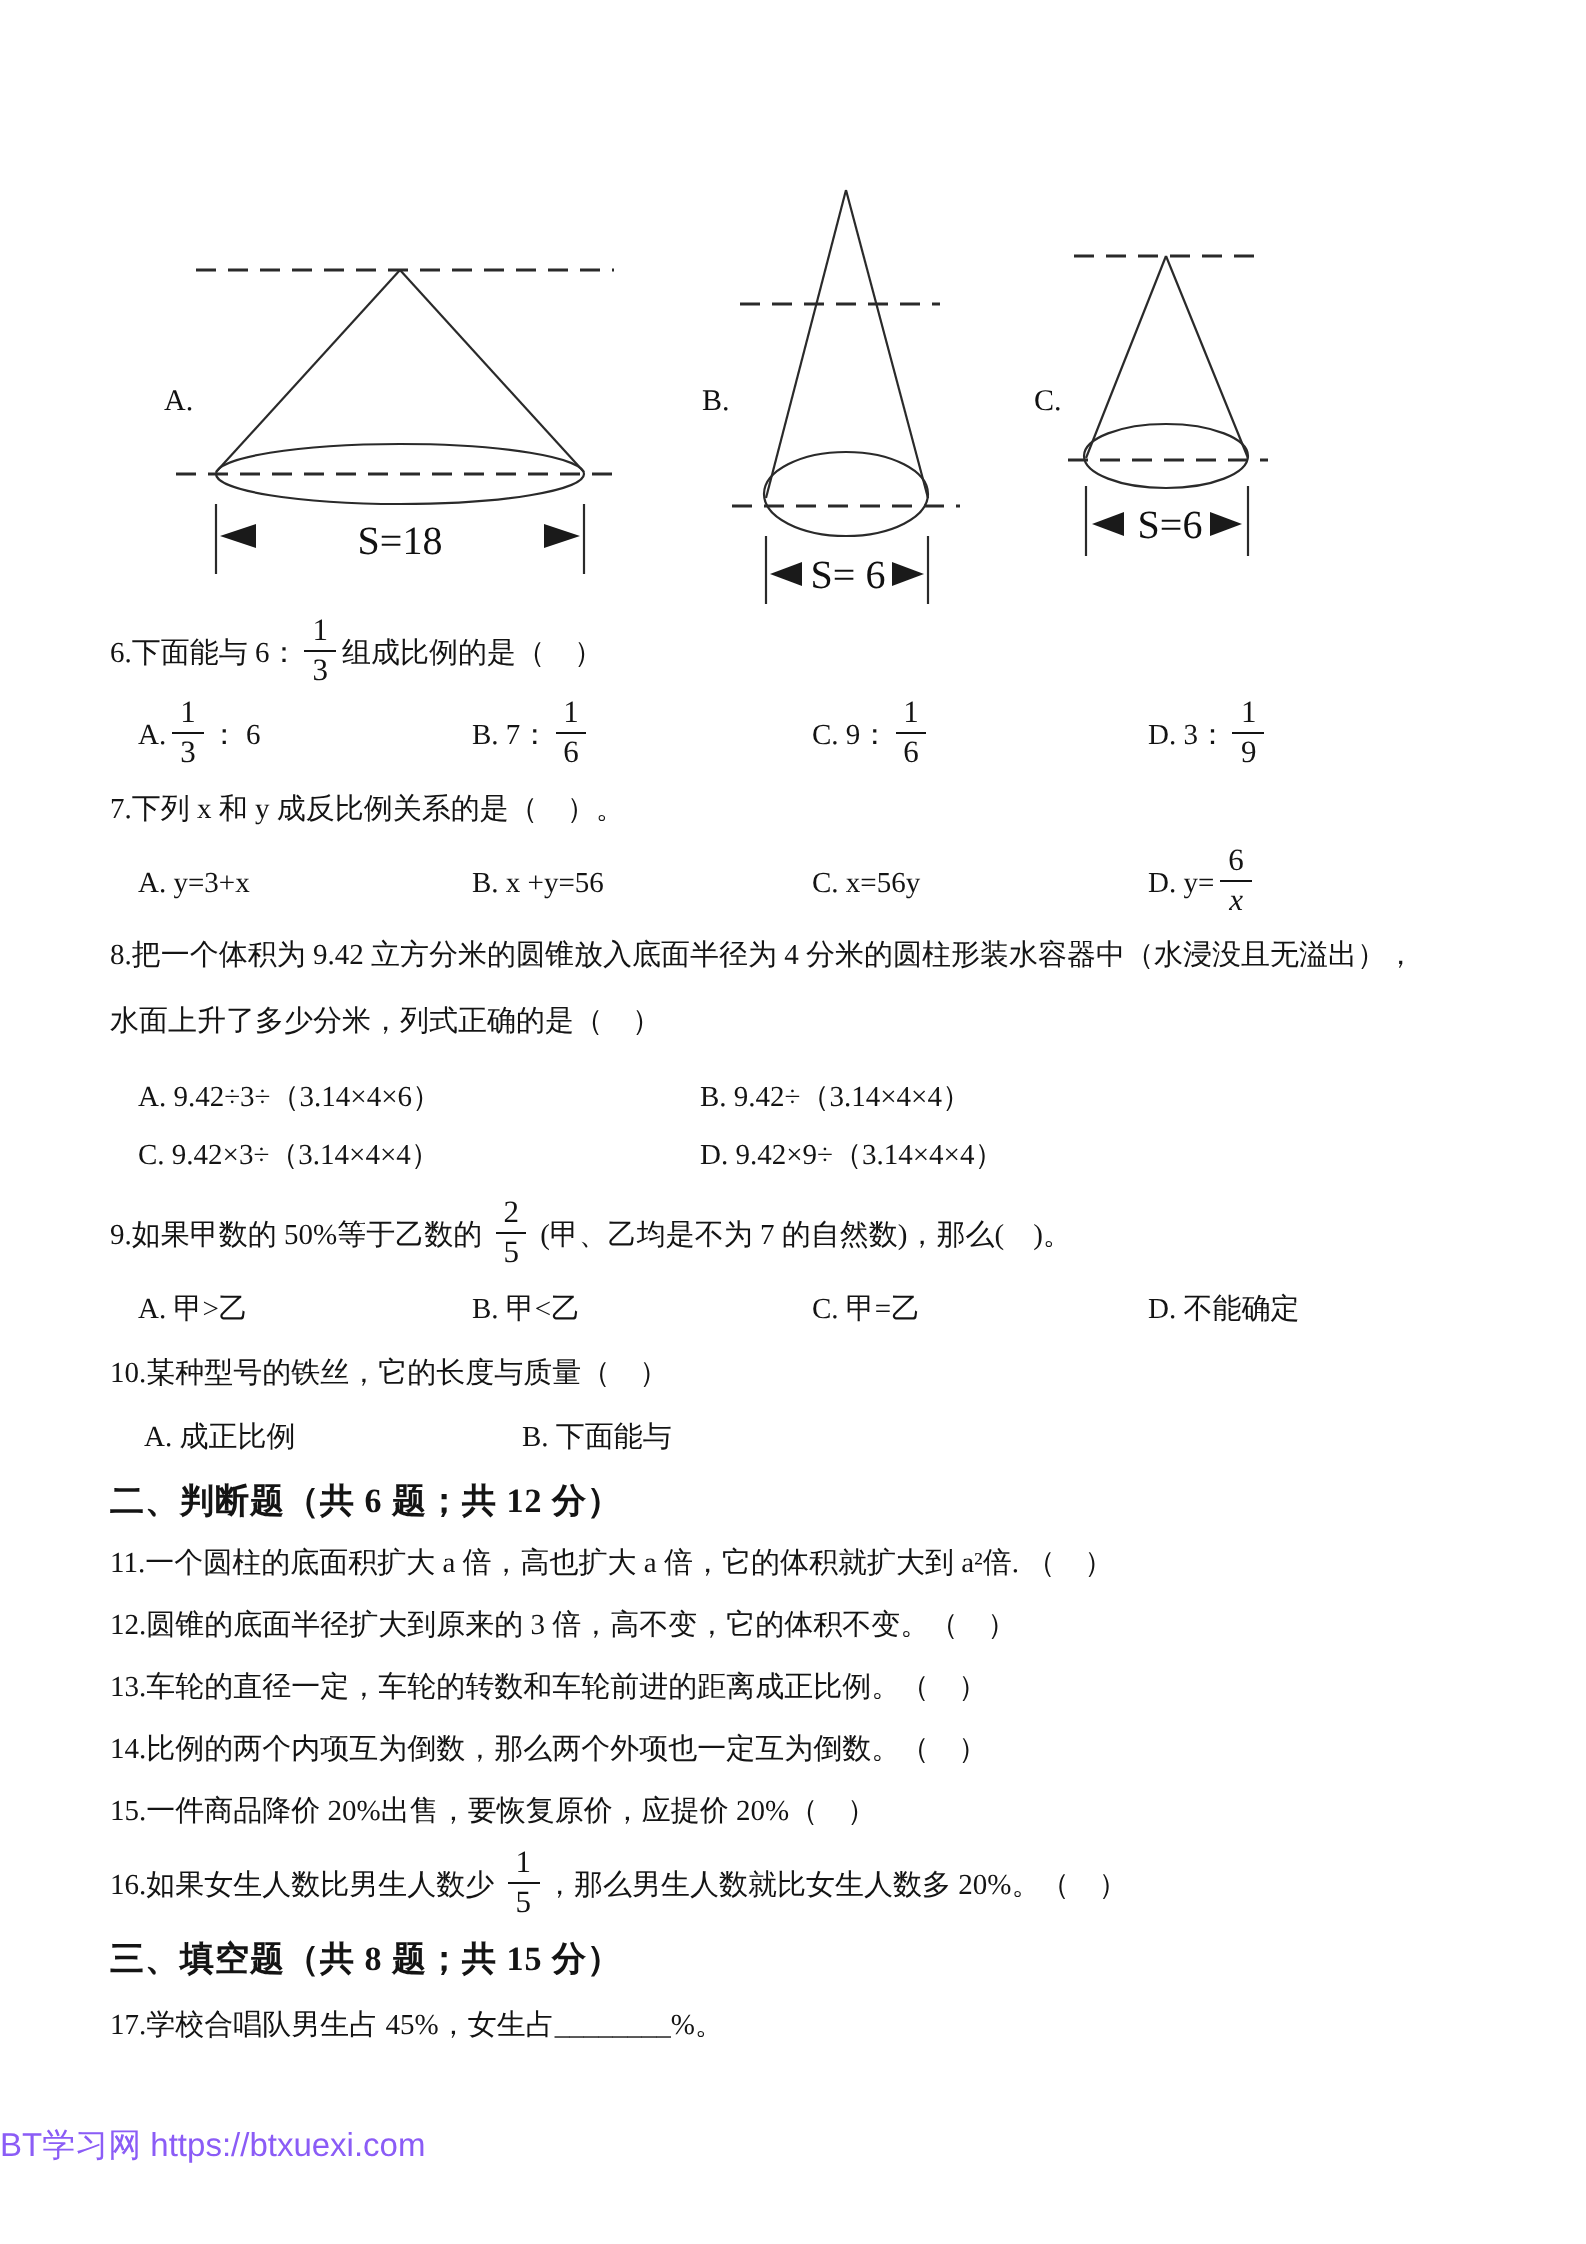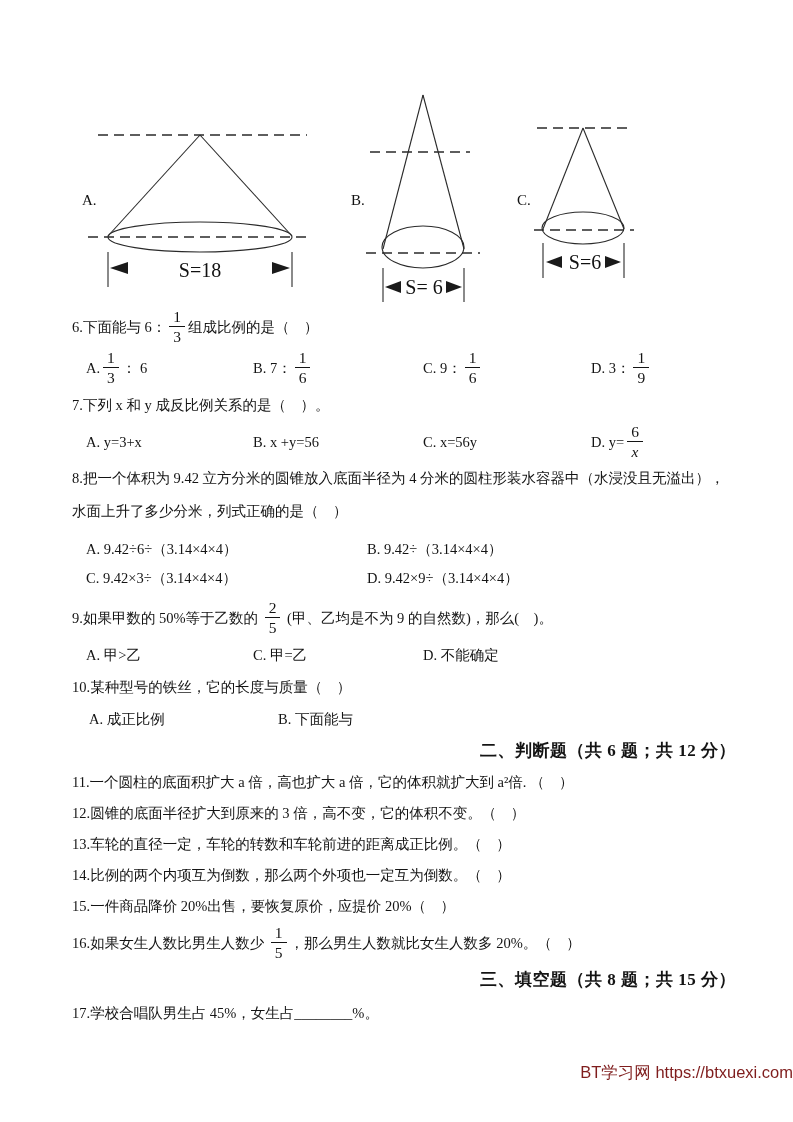--- a/index.html
+++ b/index.html
@@ -9,42 +9,42 @@
     overflow:hidden;
   }
   
   .diagram { position:absolute; top:0; left:0; }
   .ln   { stroke:#2a2a2a; stroke-width:1.1; fill:none; }
   .dash { stroke:#2a2a2a; stroke-width:1.6; fill:none; stroke-dasharray:10,6; }
   .arrow { fill:#1a1a1a; stroke:none; }
   .slabel { font-size:20px; font-family:"Liberation Serif","DejaVu Serif",serif; fill:#111; }
   .clabel { font-size:15px; font-family:"Liberation Serif","DejaVu Serif",serif; fill:#111; }
   
-  .content { position:absolute; top:306px; left:72px; width:664px; font-size:14.5px; }
+  .content { position:absolute; top:306px; left:55px; width:664px; font-size:14.5px; }
   .row  { white-space:nowrap; }
   .h42 { height:42px; line-height:42px; }
   .h40 { height:40px; line-height:40px; }
   .h34 { height:34px; line-height:34px; }
   .h32 { height:32px; line-height:32px; }
   .h31 { height:31px; line-height:31px; }
   .wrap { line-height:33px; white-space:normal; }
   .opts4 { display:grid; grid-template-columns:167px 170px 168px 1fr; padding-left:14px; }
   .opts3 { display:grid; grid-template-columns:189px 188px 1fr; padding-left:17px; }
   .opts2 { display:grid; grid-template-columns:281px 1fr; padding-left:14px; line-height:29px; }
-  .sec-title { font-weight:bold; font-size:17px; height:32px; line-height:32px; letter-spacing:0.5px;text-align:right; }
+  .sec-title { font-weight:bold; font-size:17px; height:32px; line-height:32px; letter-spacing:0.5px; }
   .frac {
     display:inline-block; vertical-align:middle; text-align:center;
     line-height:1.12; font-size:15.5px; margin:0 3px; position:relative; top:-2px;
   }
   .frac .num { display:block; border-bottom:1.3px solid #141414; padding:0 4px 1px; }
   .frac .den { display:block; padding-top:1px; }
   .frac.ital .den { font-style:italic; }
   .footer {
-    position:absolute; left:0; right:0; top:1062px; text-align:right;
-    color:#7f1d1d; font-size:16.5px;
+    position:absolute; left:0; right:0; top:1062px; text-align:left;
+    color:#8b5cf6; font-size:16.5px;
     font-family:"Liberation Sans","DejaVu Sans",sans-serif;
   }
 </style>
 </head>
 <body>
 
 <div class="page">
 
   <svg class="diagram" width="793" height="305" viewBox="0 0 793 305">
 
@@ -106,31 +106,32 @@
     <div class="row h34">7.下列 x 和 y 成反比例关系的是（　）。</div>
     <div class="opts4 h40">
       <span>A. y=3+x</span>
       <span>B. x +y=56</span>
       <span>C. x=56y</span>
       <span><span>D. y=</span><span class="frac ital"><span class="num">6</span><span class="den">x</span></span></span>
     </div>
 
     <div class="wrap" style="line-height:33px;">8.把一个体积为 9.42 立方分米的圆锥放入底面半径为 4 分米的圆柱形装水容器中（水浸没且无溢出），水面上升了多少分米，列式正确的是（　）</div>
     <div class="opts2" style="margin-top:7px;">
-      <span>A. 9.42÷6÷（3.14×4×4）</span>
+      <span>A. 9.42÷3÷（3.14×4×6）</span>
       <span>B. 9.42÷（3.14×4×4）</span>
       <span>C. 9.42×3÷（3.14×4×4）</span>
       <span>D. 9.42×9÷（3.14×4×4）</span>
     </div>
 
     <div class="row h42" style="margin-top:4px;">
-      <span>9.如果甲数的 50%等于乙数的 </span><span class="frac"><span class="num">2</span><span class="den">5</span></span><span> (甲、乙均是不为 9 的自然数)，那么(　)。</span>
+      <span>9.如果甲数的 50%等于乙数的 </span><span class="frac"><span class="num">2</span><span class="den">5</span></span><span> (甲、乙均是不为 7 的自然数)，那么(　)。</span>
     </div>
     <div class="opts4 h32">
       <span>A. 甲&gt;乙</span>
+      <span>B. 甲&lt;乙</span>
       <span>C. 甲=乙</span>
       <span>D. 不能确定</span>
     </div>
 
     <div class="row h32">10.某种型号的铁丝，它的长度与质量（　）</div>
     <div class="opts3 h32">
       <span>A. 成正比例</span>
       <span>B. 下面能与</span>
     </div>
 

